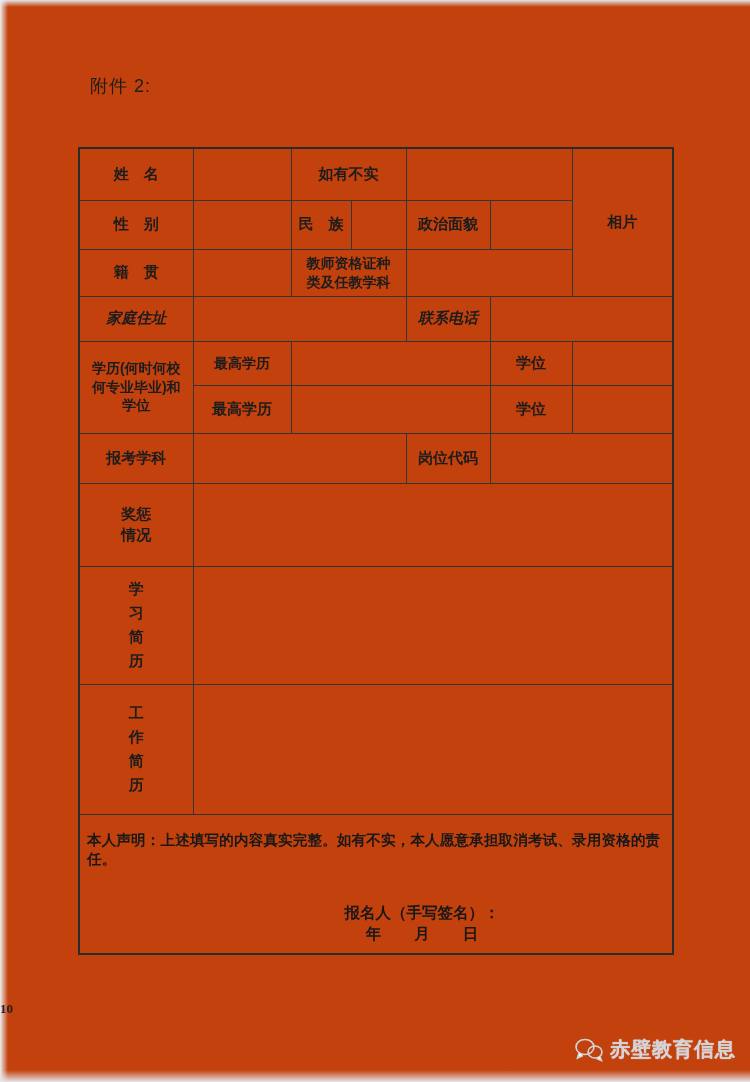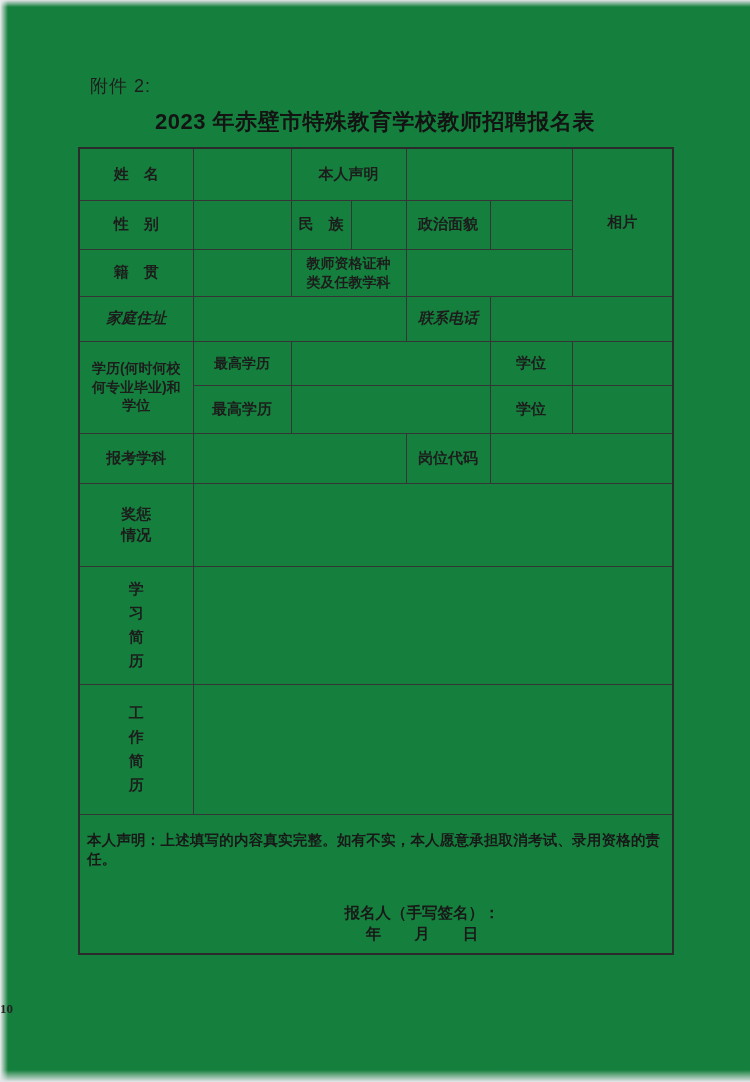--- a/index.html
+++ b/index.html
@@ -5,21 +5,21 @@
   * { margin:0; padding:0; box-sizing:border-box; }
   html,body { width:750px; height:1082px; }
   body {
     font-family: "Liberation Sans", sans-serif;
     background:#f2f2f4;
     position:relative;
     overflow:hidden;
   }
   .page {
     position:absolute; inset:0;
-    background:#15803d;
+    background:#c2410c;
   }
   .top-shade {
     position:absolute; top:0; left:0; right:0; height:7px;
     background:linear-gradient(to bottom, #e3e3e8, rgba(253,253,253,0));
   }
   .left-shade {
     position:absolute; top:0; bottom:0; left:0; width:8px;
     background:linear-gradient(to right, #ededf0, rgba(253,253,253,0));
   }
   .bottom-shade {
@@ -87,37 +87,36 @@
   .watermark svg { display:block; }
 </style>
 </head>
 <body>
 
 <div class="page">
   <div class="top-shade"></div>
   <div class="left-shade"></div>
 
   <div class="attachment">附件 2:</div>
-  <h1 class="title">2023 年赤壁市特殊教育学校教师招聘报名表</h1>
 
   <table class="form-table">
     <colgroup>
       <col style="width:114px">
         <col style="width:98px">
         <col style="width:60px">
       <col style="width:55px">
         <col style="width:84px">
         <col style="width:82px">
       <col style="width:101px">
     </colgroup>
     <tbody>
         <tr class="r1">
       <td class="lbl">姓　名</td>
       <td></td>
-      <td colspan="2" class="lbl">本人声明</td>
+      <td colspan="2" class="lbl">如有不实</td>
       <td colspan="2"></td>
       <td rowspan="3" class="lbl">相片</td>
     </tr>
     <tr class="r2">
       <td class="lbl">性　别</td>
       <td></td>
       <td class="lbl">民　族</td>
       <td></td>
       <td class="lbl">政治面貌</td>
       <td></td>
@@ -186,15 +185,26 @@
             <span>日</span>
           </span>
         </div>
       </td>
     </tr>
   </tbody>
     </table>
 
   <div class="page-number">10</div>
 
+  <div class="watermark">
+    <span>
+      <svg width="30" height="26" viewBox="0 0 30 26" fill="none" stroke="#d4d4d8" stroke-width="1.6">
+        <ellipse cx="11" cy="10" rx="9" ry="7.5"></ellipse>
+        <path d="M5 16 L3.5 21 L9 18.5" fill="#fdfdfd" stroke="#d4d4d8"></path>
+        <ellipse cx="21" cy="15" rx="7" ry="6"></ellipse>
+        <path d="M26 19.5 L27.5 23.5 L22.5 21.5" fill="#fdfdfd" stroke="#d4d4d8"></path>
+      </svg>
+    </span>
+    <span>赤壁教育信息</span>
+  </div>
 
   <div class="bottom-shade"></div>
 </div>
 
 </body></html>

